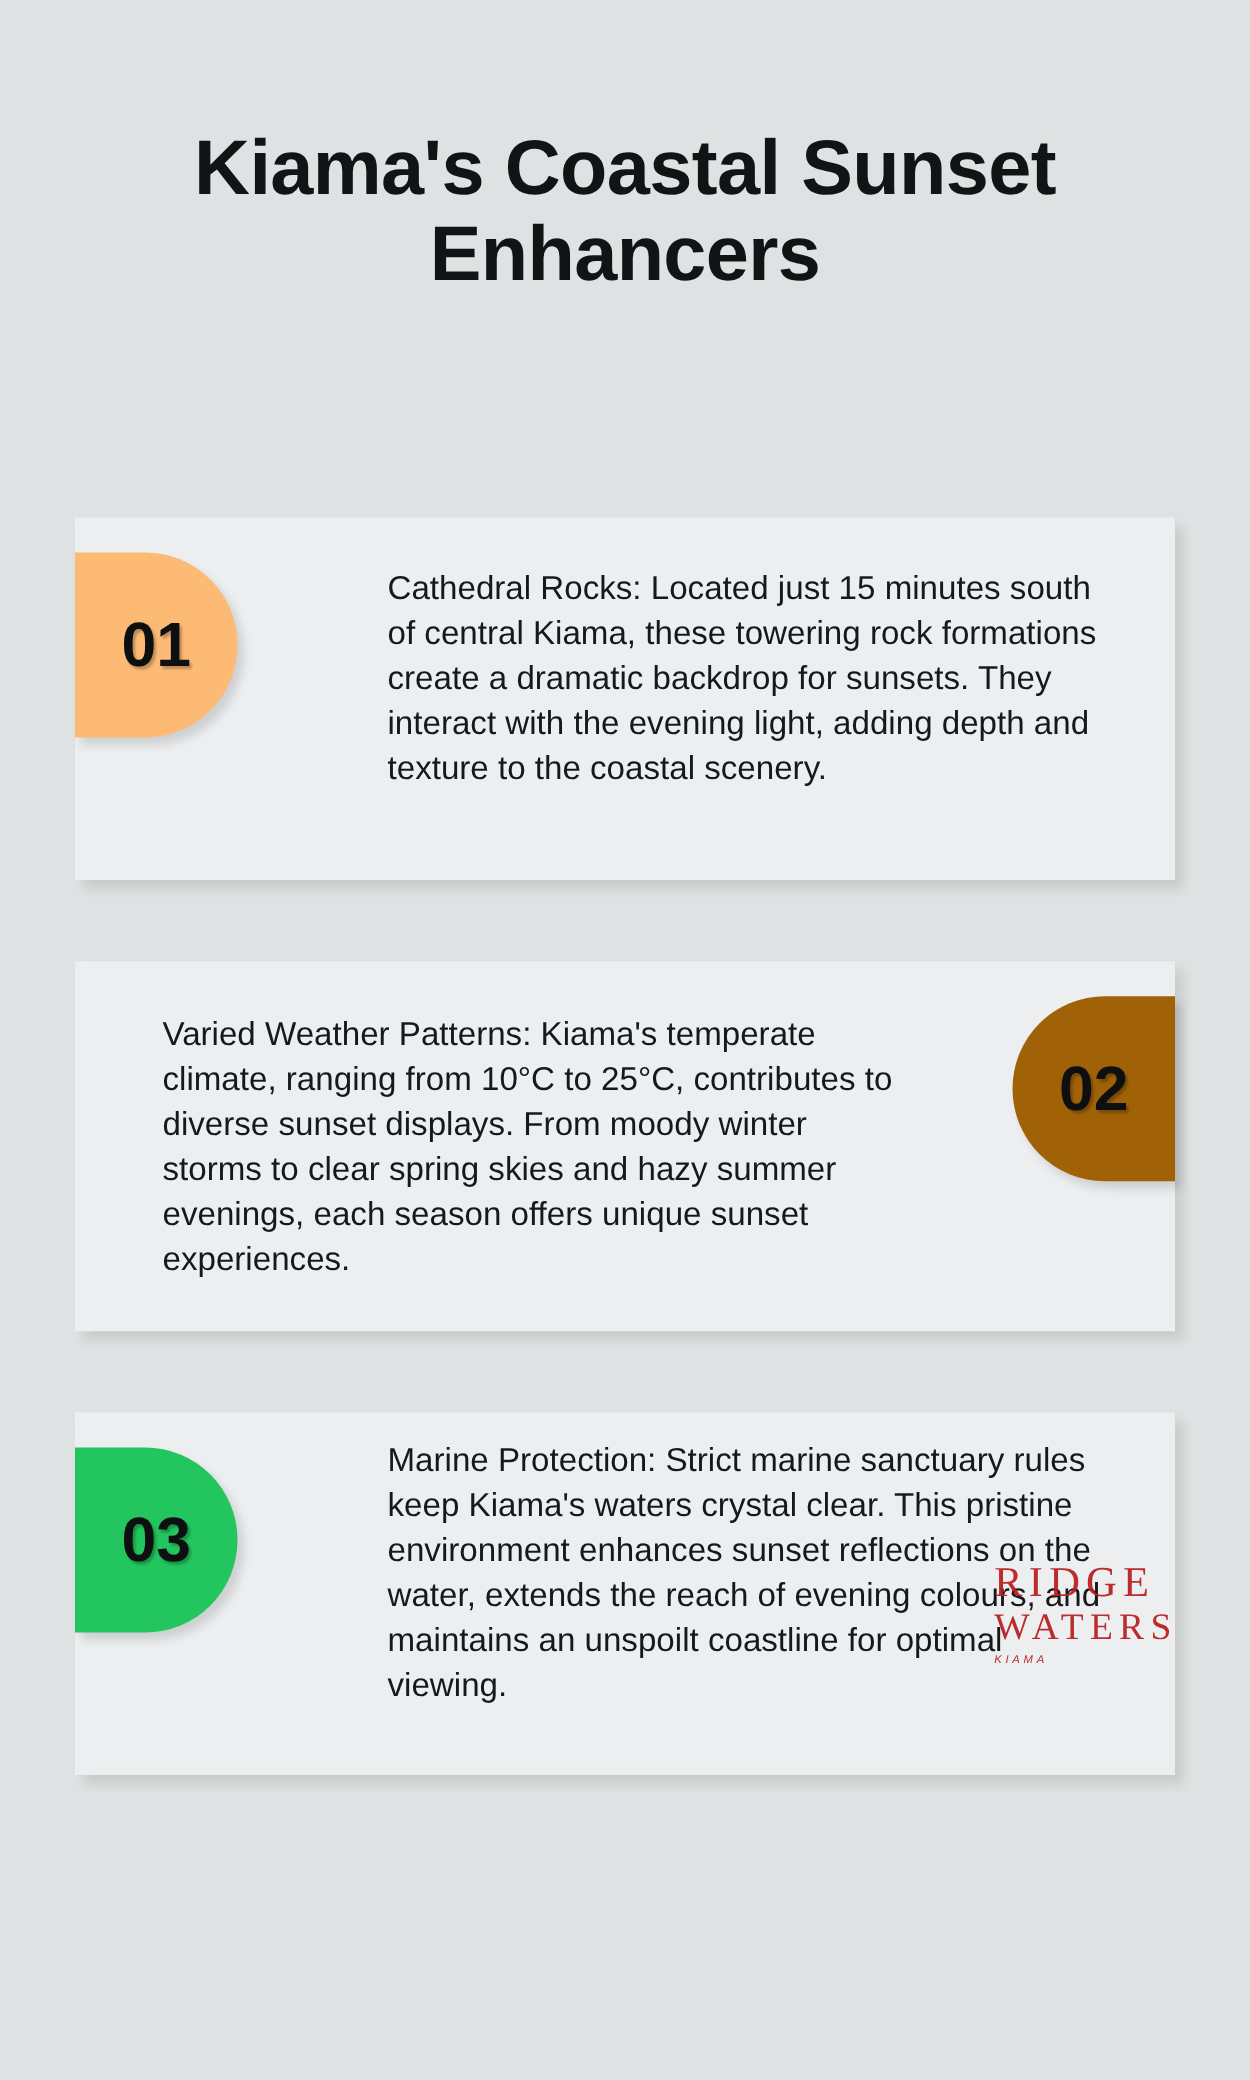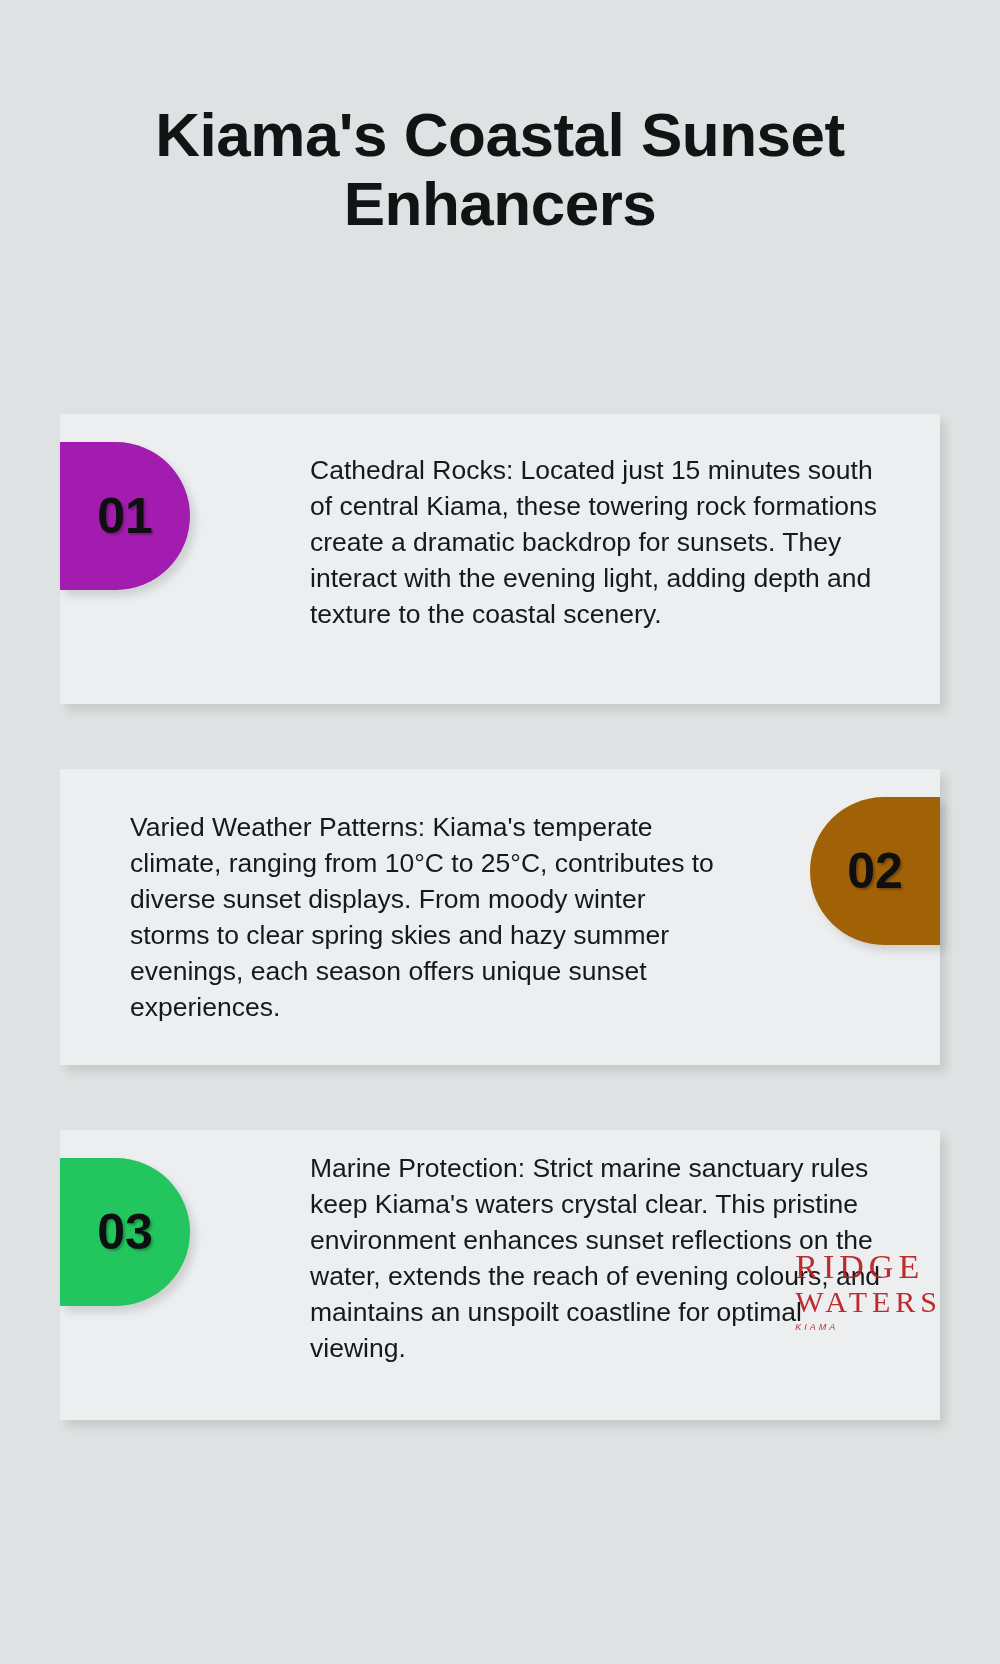--- a/index.html
+++ b/index.html
@@ -128,21 +128,21 @@
 <body>
 
 <div class="page">
 
   <div class="title">Kiama's Coastal Sunset Enhancers</div>
 
   <div class="cards">
 
     <div class="card card-1">
       <div class="badge-wrap">
-        <div class="badge" style="background:#a21caf;">
+        <div class="badge" style="background:#fdba74;">
           <span>01</span>
         </div>
       </div>
       <div class="card-text">Cathedral Rocks: Located just 15 minutes south of central Kiama, these towering rock formations create a dramatic backdrop for sunsets. They interact with the evening light, adding depth and texture to the coastal scenery.</div>
     </div>
 
     <div class="card card-2 right">
       <div class="badge-wrap">
         <div class="badge" style="background:#a16207;">
           <span>02</span>

